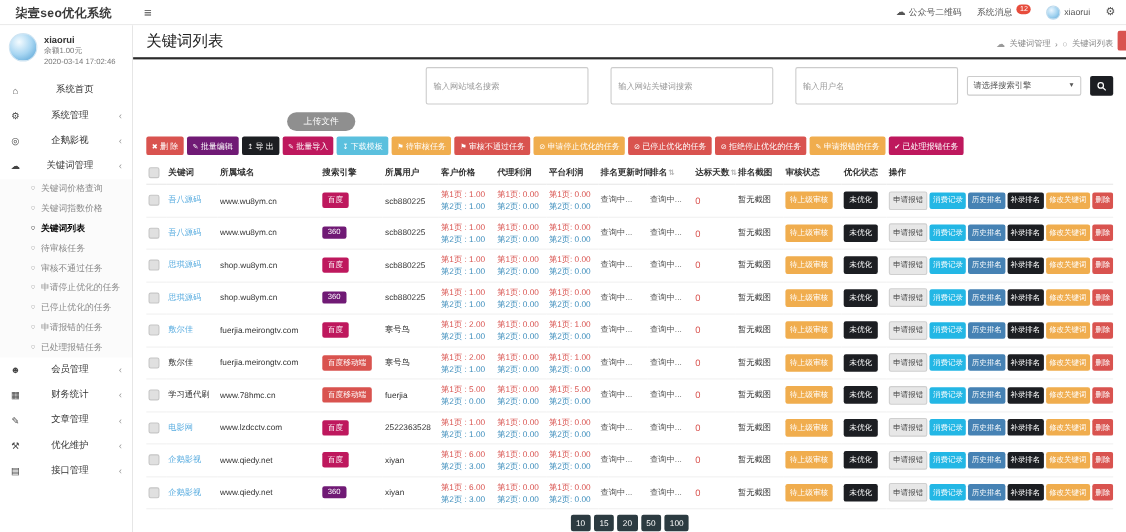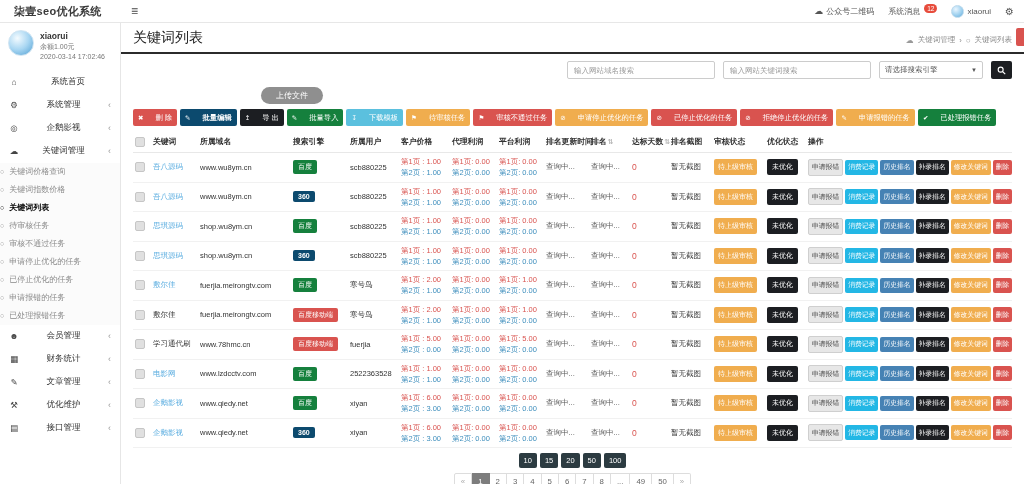--- a/index.html
+++ b/index.html
@@ -26,51 +26,51 @@
   .user-avatar { width:26px; height:26px; border-radius:50%; flex:0 0 auto;
     background:radial-gradient(circle at 35% 30%,#f4fbff 0%,#a8d6f2 50%,#4f9ed2 100%); border:1px solid #cfe4f2; }
   .user-meta { font-size:7px; color:#777; line-height:1.45; }
   .user-name { font-size:8.5px; font-weight:bold; color:#333; }
   .menu { padding-top:2px; }
   .menu-item { display:flex; align-items:center; gap:6px; padding:0 9px; height:23px; font-size:8.5px; color:#333; cursor:pointer; }
   .mi-icon { width:10px; font-size:8.5px; color:#444; text-align:center; }
   .mi-label { flex:1;text-align:center; }
   .mi-arrow { color:#999; font-size:9px; }
   .submenu { background:#fbfbfb; }
-  .submenu-item { display:flex; align-items:center; gap:5px; padding:0 8px 0 0; height:18px; font-size:8px; color:#8a8a8a; cursor:pointer;text-align:center; }
+  .submenu-item { display:flex; align-items:center; gap:5px; padding:0 8px 0 28px; height:18px; font-size:8px; color:#8a8a8a; cursor:pointer;text-align:center; }
   .sm-bullet { font-size:7px; color:#9a9a9a; }
   .submenu-item.active { color:#000; font-weight:bold; }
   .submenu-item.active .sm-bullet { color:#000; }
 
   
   .main { flex:1 1 auto; min-width:0; display:flex; flex-direction:column; background:#fff; }
   .page-head { display:flex; align-items:flex-end; justify-content:space-between; padding:6px 12px 5px 12px; border-bottom:2px solid #2b2b2b; }
   .page-title { font-size:14px; font-weight:normal; color:#222; }
   .breadcrumb { font-size:7.5px; color:#8a8a8a; display:flex; align-items:center; gap:4px; padding-bottom:2px; }
   .bc-ico { font-size:8px; color:#999; }
 
   .content { padding:5px 12px 0 12px; flex:1 1 auto; min-height:0; display:flex; flex-direction:column; }
   .search-row { display:flex; justify-content:flex-end; gap:8px; align-items:center; margin:2px 0 4px 0; }
-  .s-input { width:148px; height:18px; border:1px solid #ccc; border-radius:2px; font-size:7.5px; padding:0 6px; color:#333; font-family:inherit; }
+  .s-input { width:148px; height:34px; border:1px solid #ccc; border-radius:2px; font-size:7.5px; padding:0 6px; color:#333; font-family:inherit;margin-left:12px; }
   .s-input::placeholder { color:#999; }
   .s-select { width:104px; height:18px; border:1px solid #ccc; border-radius:2px; font-size:7.5px; color:#555; display:flex; align-items:center; justify-content:space-between; padding:0 5px; cursor:pointer; background:#fff; }
   .caret { font-size:6px; color:#555; }
   .s-btn { width:21px; height:18px; background:#1c1e22; border:none; border-radius:2px; display:flex; align-items:center; justify-content:center; cursor:pointer; }
 
   .upload-row { margin:1px 0 3px 128px; }
   .upload-btn { background:#8f8f8f; color:#fff; border:none; border-radius:9px; font-size:8px; padding:3px 15px; cursor:pointer; font-family:inherit; }
 
   .toolbar { display:flex; flex-wrap:nowrap; gap:3px; margin:2px 0 5px 0; }
-  .tbtn { border:none; border-radius:2px; font-size:7.3px; padding:3.5px 5px; display:flex; align-items:center; gap:12px; cursor:pointer; white-space:nowrap; font-family:inherit; }
+  .tbtn { border:none; border-radius:2px; font-size:7.3px; padding:3.5px 5px; display:flex; align-items:center; gap:2px; cursor:pointer; white-space:nowrap; font-family:inherit; }
   .tbtn .ti { font-size:6.5px; }
 
   .st-danger  { background:#d9534f; color:#fff; }
-  .st-primary { background:#0c4a6e; color:#fff;font-weight:bold; }
+  .st-primary { background:#701a75; color:#fff; }
   .st-black   { background:#1c1e22; color:#fff; }
-  .st-success { background:#15803d; color:#fff;text-align:center; }
+  .st-success { background:#be185d; color:#fff;text-align:center; }
   .st-info    { background:#5bc0de; color:#fff; }
   .st-warning { background:#f0ad4e; color:#fff; }
   .st-cyan    { background:#23b7e5; color:#fff; }
   .st-steel   { background:#4682b4; color:#fff; }
   .st-default { background:#e7e7e7; color:#444; border:1px solid #cfcfcf !important; }
 
   table { width:100%; border-collapse:collapse; table-layout:fixed; }
   th { font-size:7.8px; color:#333; text-align:left; padding:5px 2px; border-bottom:1px solid #e8e8e8; font-weight:bold; white-space:nowrap; }
   td { font-size:7.5px; color:#333; padding:3px 2px; border-bottom:1px solid #f1f1f1; vertical-align:middle; white-space:nowrap; overflow:hidden; }
   .sort { color:#b5b5b5; font-size:7px; margin-left:1px; cursor:pointer; }
@@ -228,20 +228,21 @@
           <span>›</span>
           <span class="bc-ico">○</span>
           <span>关键词列表</span>
         </div>
       </div>
 
       <div class="content">
         <div class="search-row">
           <input class="s-input" placeholder="输入网站域名搜索" style="">
           <input class="s-input" placeholder="输入网站关键词搜索" style="">
+          <input class="s-input" placeholder="输入用户名" style="">
           <div class="s-select">
             <span>请选择搜索引擎</span>
             <span class="caret">▼</span>
           </div>
           <button class="s-btn">
             <svg width="9" height="9" viewBox="0 0 16 16">
               <circle cx="6.5" cy="6.5" r="4.4" fill="none" stroke="#fff" stroke-width="2"></circle>
               <line x1="10.2" y1="10.2" x2="14.6" y2="14.6" stroke="#fff" stroke-width="2"></line>
             </svg>
           </button>

